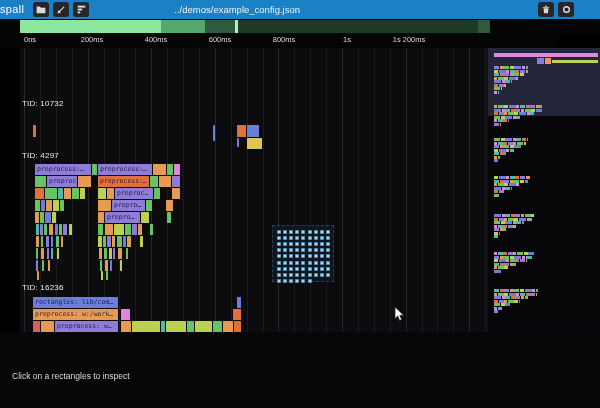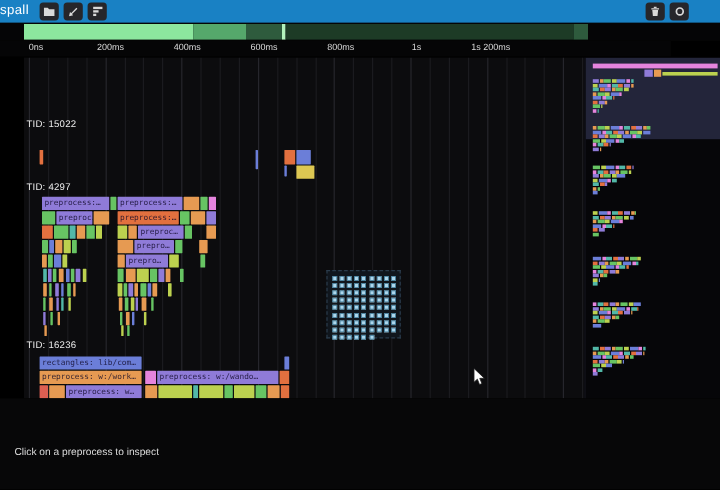--- a/index.html
+++ b/index.html
@@ -44,20 +44,21 @@
   
   #mouse-cursor{position:absolute;width:11px;height:15px;pointer-events:none;}
 </style>
 </head>
 <body>
 
 <div id="stage">
 
   <div id="header" style="background: rgb(25, 129, 196);">
     <span id="app-name">spall</span>
+    <span id="file-path">../demos/example_config.json</span>
   <div class="hbtn" style="left: 33px;">
         <span>
           <svg width="10" height="9" viewBox="0 0 16 14">
             <path d="M1 2h5l2 2h7v9H1z" fill="#d9d9d9"></path>
           </svg>
         </span>
       </div>
       <div class="hbtn" style="left: 53px;">
         <span>
           <svg width="9" height="9" viewBox="0 0 14 14">
@@ -133,21 +134,21 @@
       <div class="gridline major" style="left: 322px;"></div>
       <div class="gridline" style="left: 337.9px;"></div>
       <div class="gridline" style="left: 353.8px;"></div>
       <div class="gridline" style="left: 369.7px;"></div>
       <div class="gridline major" style="left: 385.6px;"></div>
       <div class="gridline" style="left: 401.5px;"></div>
       <div class="gridline" style="left: 417.4px;"></div>
       <div class="gridline" style="left: 433.3px;"></div>
       <div class="gridline major" style="left: 449.2px;"></div>
       <div class="gridline" style="left: 465.1px;"></div>
-      <div class="thread-label" style="left: 2px; top: 51px;">TID: 15022</div>
+      <div class="thread-label" style="left: 2px; top: 51px;">TID: 10732</div>
       <div class="span-bar" style="left: 13px; top: 77px; width: 3px; height: 12px; background: rgb(226, 112, 63); line-height: 12px;"></div>
       <div class="span-bar" style="left: 193px; top: 77px; width: 2px; height: 16px; background: rgb(107, 126, 216); line-height: 16px;"></div>
       <div class="span-bar" style="left: 217px; top: 77px; width: 9px; height: 12px; background: rgb(226, 112, 63); line-height: 12px;"></div>
       <div class="span-bar" style="left: 227px; top: 77px; width: 12px; height: 12px; background: rgb(107, 126, 216); line-height: 12px;"></div>
       <div class="span-bar" style="left: 227px; top: 90px; width: 15px; height: 11px; background: rgb(221, 199, 82); line-height: 11px;"></div>
       <div class="span-bar" style="left: 217px; top: 90px; width: 1px; height: 9px; background: rgb(107, 126, 216); line-height: 9px;"></div>
       <div class="thread-label" style="left: 2px; top: 103px;">TID: 4297</div>
       <div class="span-bar" style="left: 15px; top: 116px; width: 56px; height: 11px; background: rgb(143, 123, 216); line-height: 11px;">preprocess:…</div>
       <div class="span-bar" style="left: 72px; top: 116px; width: 5px; height: 11px; background: rgb(103, 196, 99); line-height: 11px;"></div>
       <div class="span-bar" style="left: 78px; top: 116px; width: 54px; height: 11px; background: rgb(143, 123, 216); line-height: 11px;">preprocess:…</div>
@@ -237,21 +238,20 @@
       <div class="span-bar" style="left: 90px; top: 212px; width: 2px; height: 11px; background: rgb(107, 126, 216); line-height: 11px;"></div>
       <div class="span-bar" style="left: 100px; top: 212px; width: 2px; height: 11px; background: rgb(188, 209, 79); line-height: 11px;"></div>
       <div class="span-bar" style="left: 17px; top: 223px; width: 2px; height: 9px; background: rgb(230, 154, 82); line-height: 9px;"></div>
       <div class="span-bar" style="left: 81px; top: 223px; width: 2px; height: 9px; background: rgb(188, 209, 79); line-height: 9px;"></div>
       <div class="span-bar" style="left: 86px; top: 223px; width: 2px; height: 9px; background: rgb(103, 196, 99); line-height: 9px;"></div>
       <div class="thread-label" style="left: 2px; top: 235px;">TID: 16236</div>
       <div class="span-bar" style="left: 13px; top: 249px; width: 85px; height: 11px; background: rgb(107, 126, 216); line-height: 11px;">rectangles: lib/com…</div>
       <div class="span-bar" style="left: 217px; top: 249px; width: 4px; height: 11px; background: rgb(107, 126, 216); line-height: 11px;"></div>
       <div class="span-bar" style="left: 13px; top: 261px; width: 85px; height: 11px; background: rgb(230, 154, 82); line-height: 11px;">preprocess: w:/work…</div>
       <div class="span-bar" style="left: 101px; top: 261px; width: 9px; height: 11px; background: rgb(229, 132, 221); line-height: 11px;"></div>
-      <div class="span-bar" style="left: 111px; top: 261px; width: 101px; height: 11px; background: rgb(143, 123, 216); line-height: 11px;">preprocess: w:/wando…</div>
       <div class="span-bar" style="left: 213px; top: 261px; width: 8px; height: 11px; background: rgb(226, 112, 63); line-height: 11px;"></div>
       <div class="span-bar" style="left: 13px; top: 273px; width: 7px; height: 11px; background: rgb(221, 95, 82); line-height: 11px;"></div>
       <div class="span-bar" style="left: 21px; top: 273px; width: 13px; height: 11px; background: rgb(230, 154, 82); line-height: 11px;"></div>
       <div class="span-bar" style="left: 35px; top: 273px; width: 63px; height: 11px; background: rgb(143, 123, 216); line-height: 11px;">preprocess: w…</div>
       <div class="span-bar" style="left: 101px; top: 273px; width: 10px; height: 11px; background: rgb(230, 154, 82); line-height: 11px;"></div>
       <div class="span-bar" style="left: 112px; top: 273px; width: 28px; height: 11px; background: rgb(188, 209, 79); line-height: 11px;"></div>
       <div class="span-bar" style="left: 141px; top: 273px; width: 4px; height: 11px; background: rgb(82, 184, 168); line-height: 11px;"></div>
       <div class="span-bar" style="left: 146px; top: 273px; width: 20px; height: 11px; background: rgb(188, 209, 79); line-height: 11px;"></div>
       <div class="span-bar" style="left: 167px; top: 273px; width: 7px; height: 11px; background: rgb(103, 196, 99); line-height: 11px;"></div>
       <div class="span-bar" style="left: 175px; top: 273px; width: 17px; height: 11px; background: rgb(188, 209, 79); line-height: 11px;"></div>
@@ -588,21 +588,21 @@
         <div class="thumb-seg" style="left: 0px; top: 14px; width: 6px; background: rgb(103, 196, 99);"></div>
         <div class="thumb-seg" style="left: 6.6px; top: 14px; width: 4px; background: rgb(188, 209, 79);"></div>
         <div class="thumb-seg" style="left: 11.2px; top: 14px; width: 4.8px; background: rgb(107, 126, 216);"></div>
         <div class="thumb-seg" style="left: 0px; top: 17.5px; width: 3px; background: rgb(229, 132, 221);"></div>
         <div class="thumb-seg" style="left: 3.6px; top: 17.5px; width: 4.4px; background: rgb(82, 184, 168);"></div>
         <div class="thumb-seg" style="left: 0px; top: 21px; width: 4px; background: rgb(143, 123, 216);"></div>
       </div>
     </div>
 
   <div id="footer">
-    <div class="footer-line" id="footer-line1">Click on a preprocess to inspect</div>
+    <div class="footer-line" id="footer-line1">Click on a rectangles to inspect</div>
   </div>
 
   <div id="mouse-cursor" style="left: 394px; top: 307px;">
     <svg width="11" height="15" viewBox="0 0 11 15">
       <path d="M1 0 L1 11.5 L3.8 9 L5.6 13.5 L7.6 12.6 L5.8 8.3 L9.6 8.2 Z" fill="#ffffff" stroke="#222" stroke-width="0.7"></path>
     </svg>
   </div>
 </div>
 
 </body></html>

